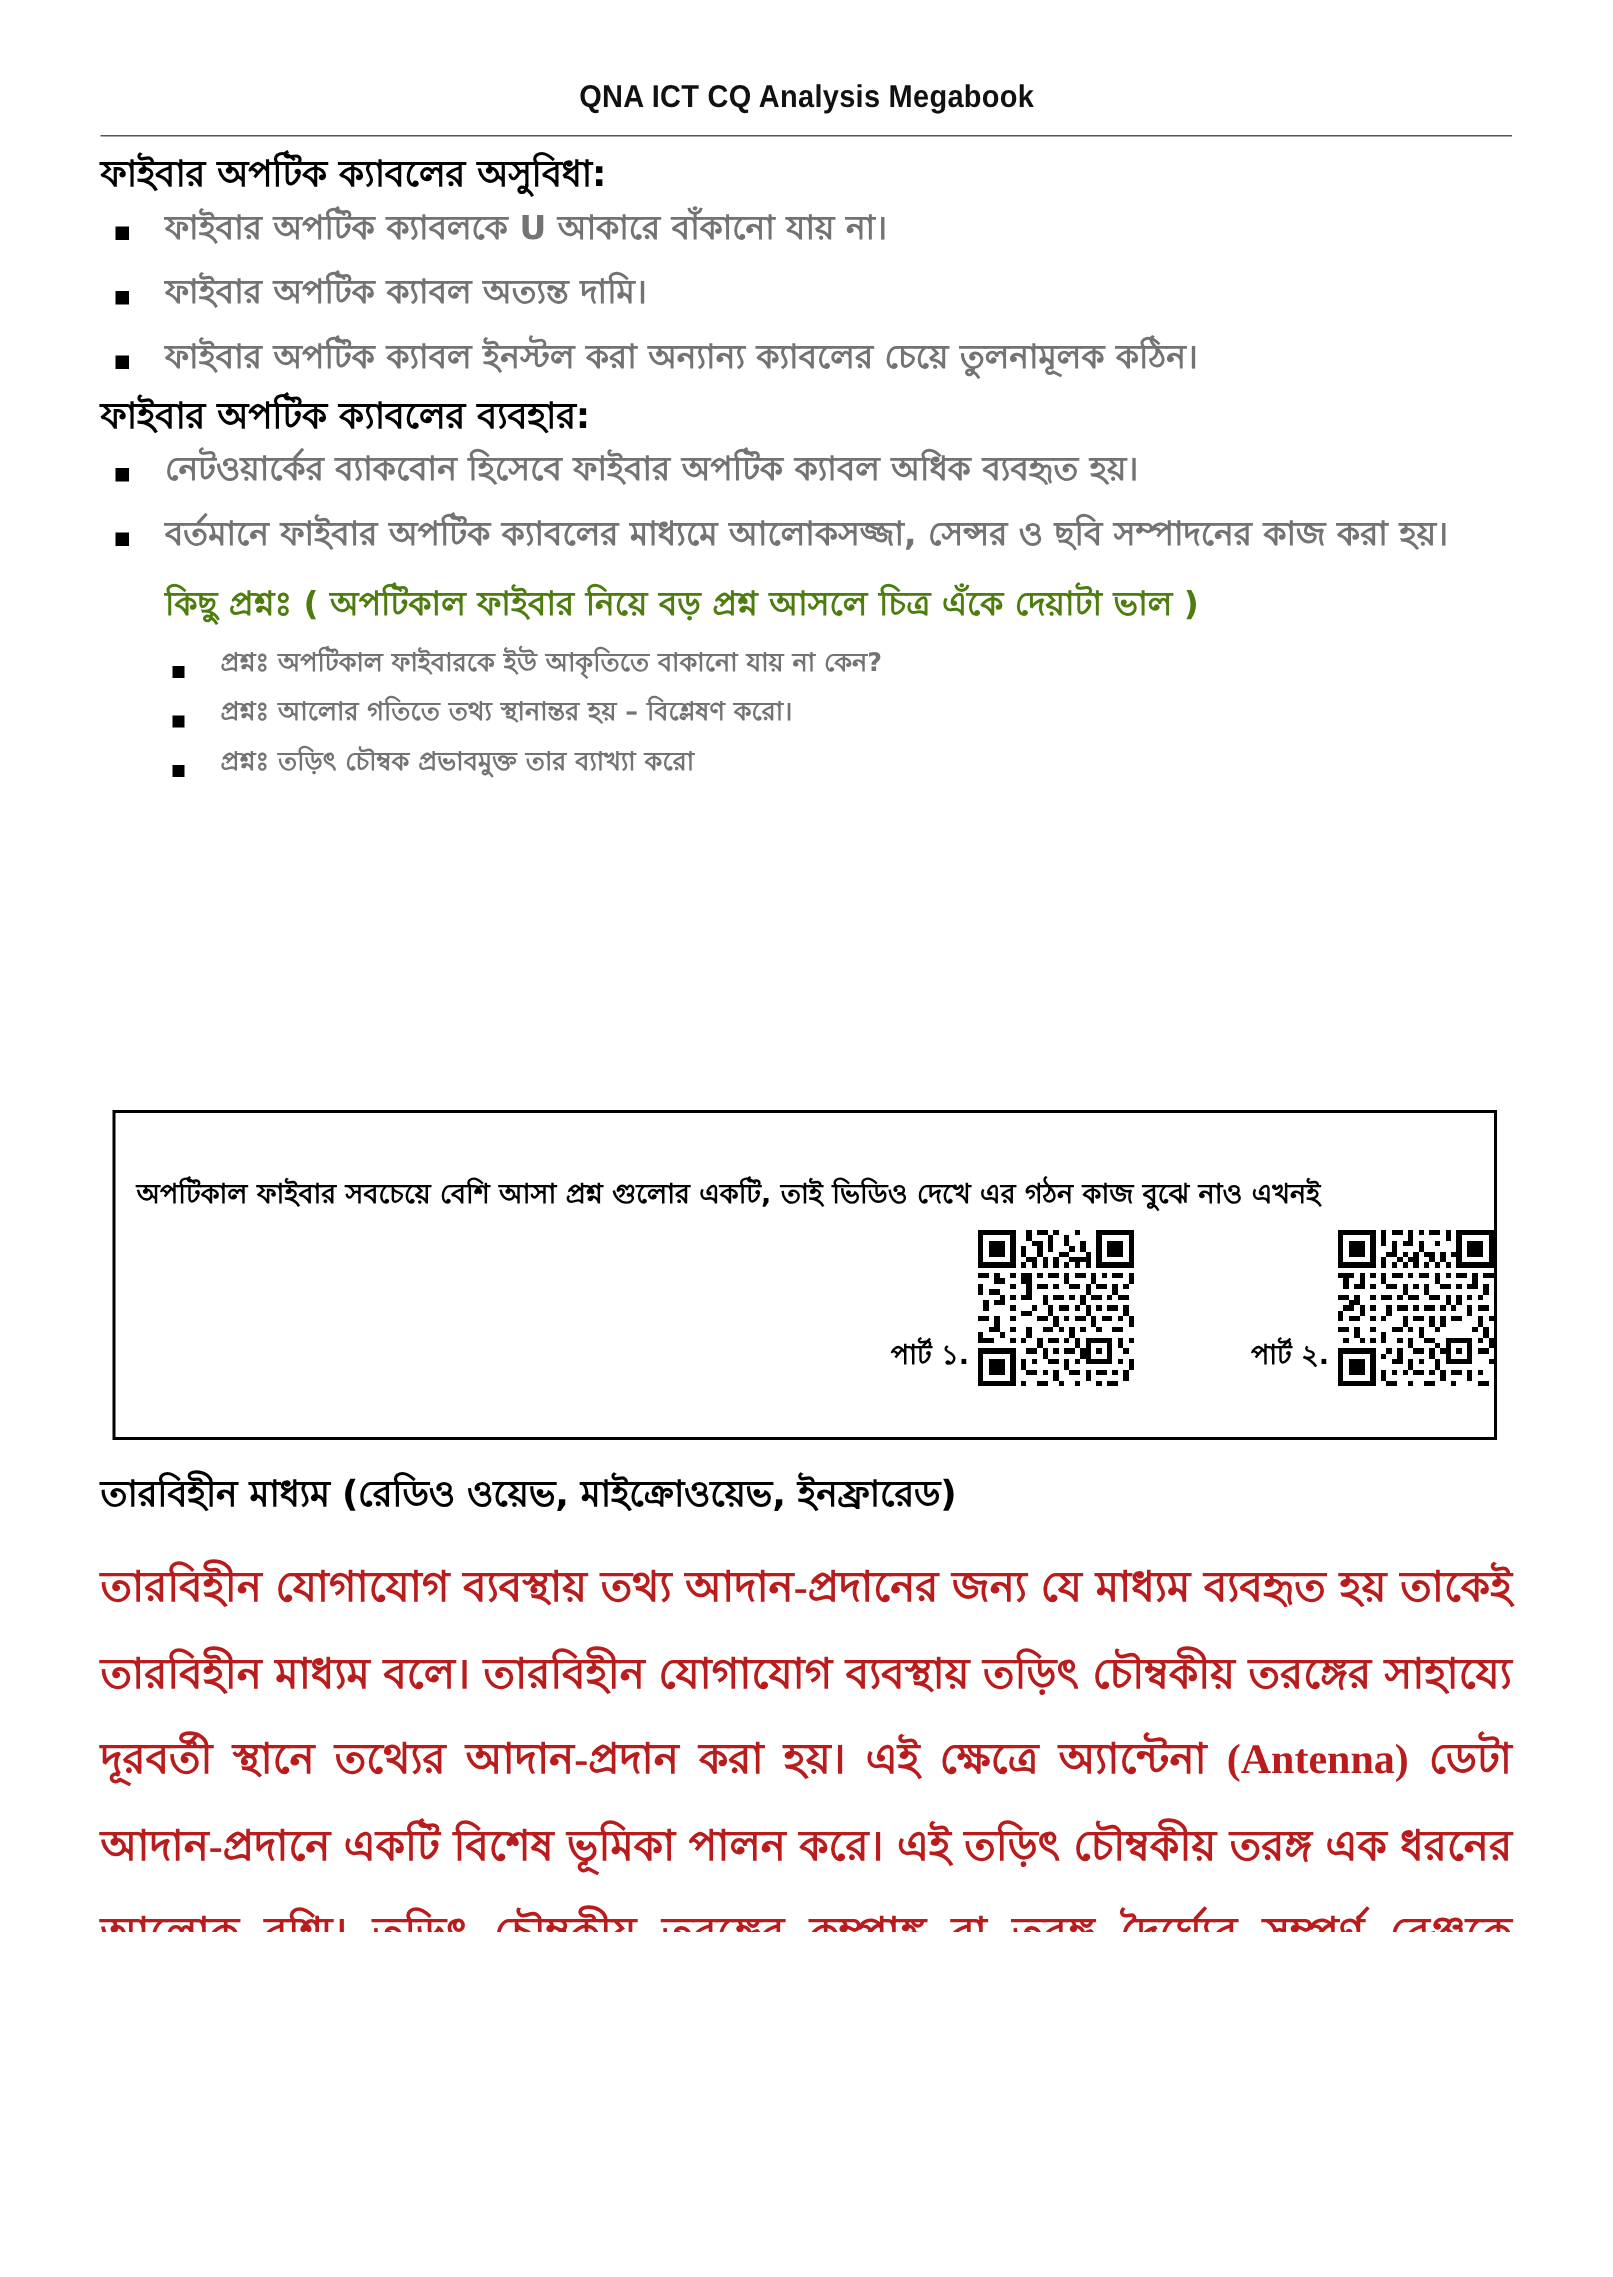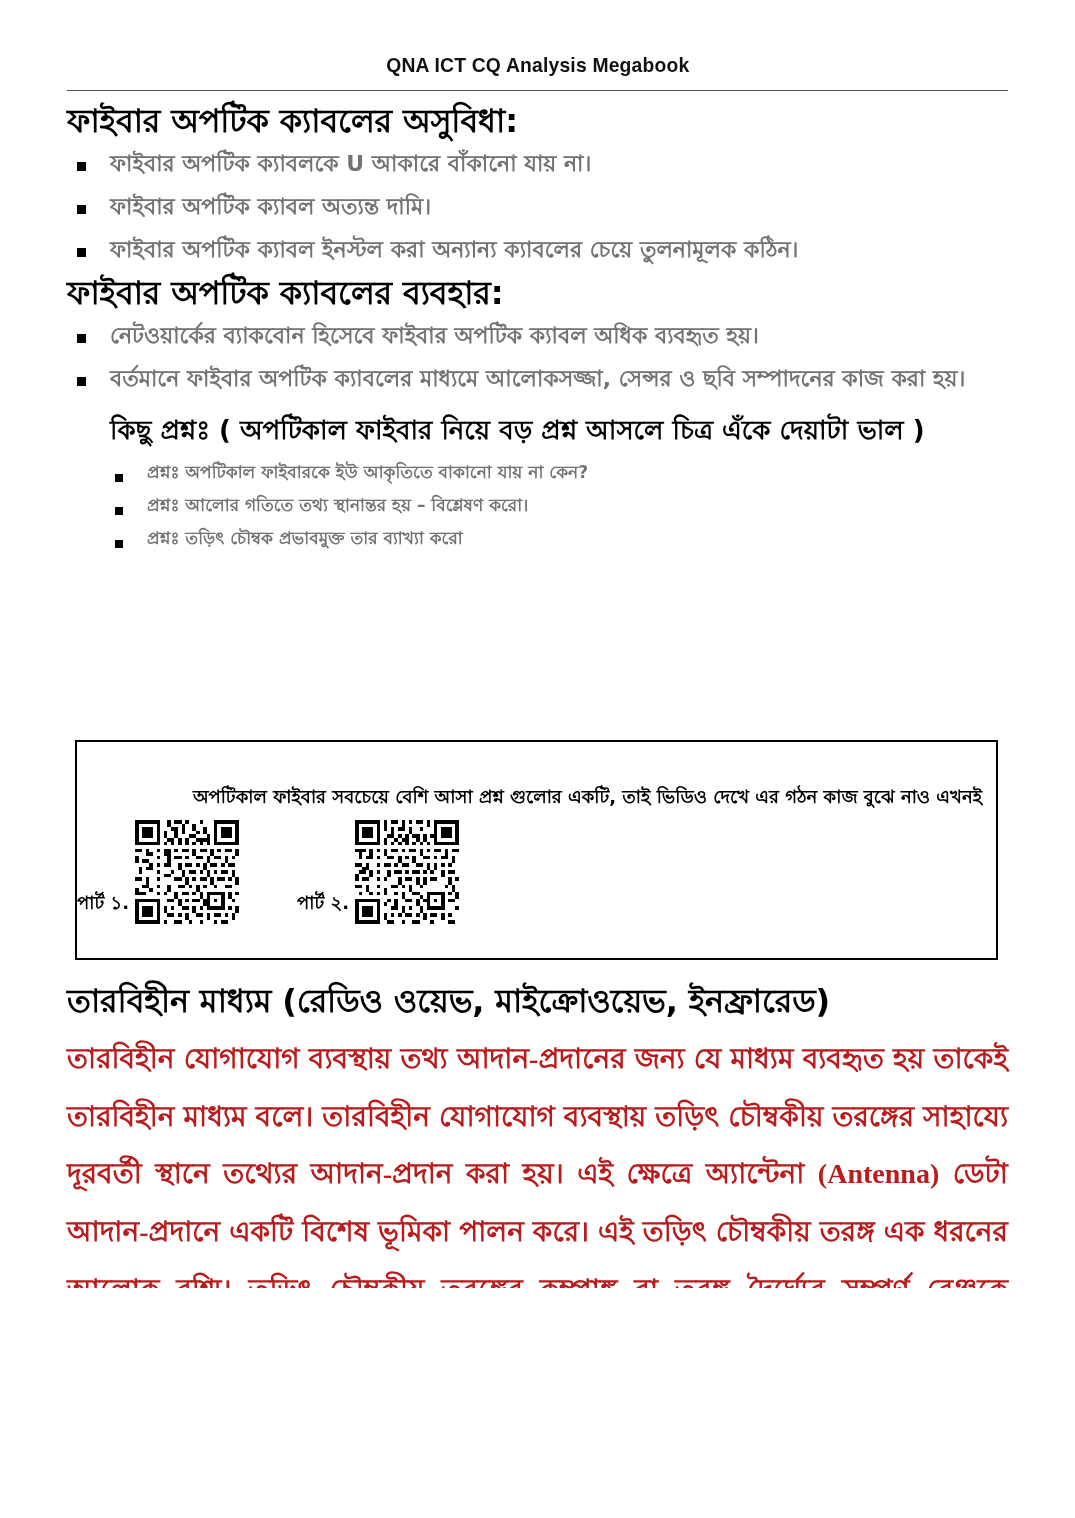--- a/index.html
+++ b/index.html
@@ -64,21 +64,21 @@
     font-weight: 700;
     color: #000;
     -webkit-font-smoothing: none;
   }
 
   h2.section-head {
     margin: 0;
     padding: 0;
     font-family: "DejaVu Sans", sans-serif;
     font-weight: 700;
-    font-size: 32px;
+    font-size: 24px;
     line-height: 1.35;
     letter-spacing: -0.2px;
     color: #000;
   }
   .head-1 { margin-top: 6px; }
   .head-2 { margin-top: 22px; }
 
   ul.bullets {
     list-style: none;
     margin: 0;
@@ -111,59 +111,59 @@
     top: 18px;
     width: 8px;
     height: 8px;
   }
 
   p.lead-note {
     margin: 4px 0 0 0;
     padding-left: 43px;
     font-family: "DejaVu Sans", sans-serif;
     font-weight: 700;
-    font-size: 26px;
+    font-size: 22px;
     line-height: 1.95;
-    color: #000000;
+    color: #4d7c0f;
   }
 
   
   .qr-box {
     position: absolute;
     left: 75px;
     top: 740px;
     width: 923px;
     height: 220px;
     border: 2.5px solid #000;
     box-sizing: border-box;
     background: #fff;
   }
   .qr-caption {
     position: absolute;
     left: 0;
     right: 0;
     top: 42px;
-    text-align: right;
+    text-align: left;
     font-family: "DejaVu Sans", sans-serif;
     font-weight: 700;
     font-size: 18px;
     line-height: 1.4;
     color: #000;
     padding: 0 14px;
     box-sizing: border-box;
   }
   .qr-row {
     position: absolute;
     left: 0;
     right: 0;
     top: 78px;
     display: flex;
-    justify-content: flex-start;
+    justify-content: flex-end;
     align-items: flex-end;
-    gap: 58px;
+    gap: 78px;
   }
   .qr-unit {
     display: flex;
     align-items: flex-end;
     gap: 6px;
   }
   .qr-label {
     font-family: "DejaVu Sans", sans-serif;
     font-weight: 700;
     font-size: 18px;

